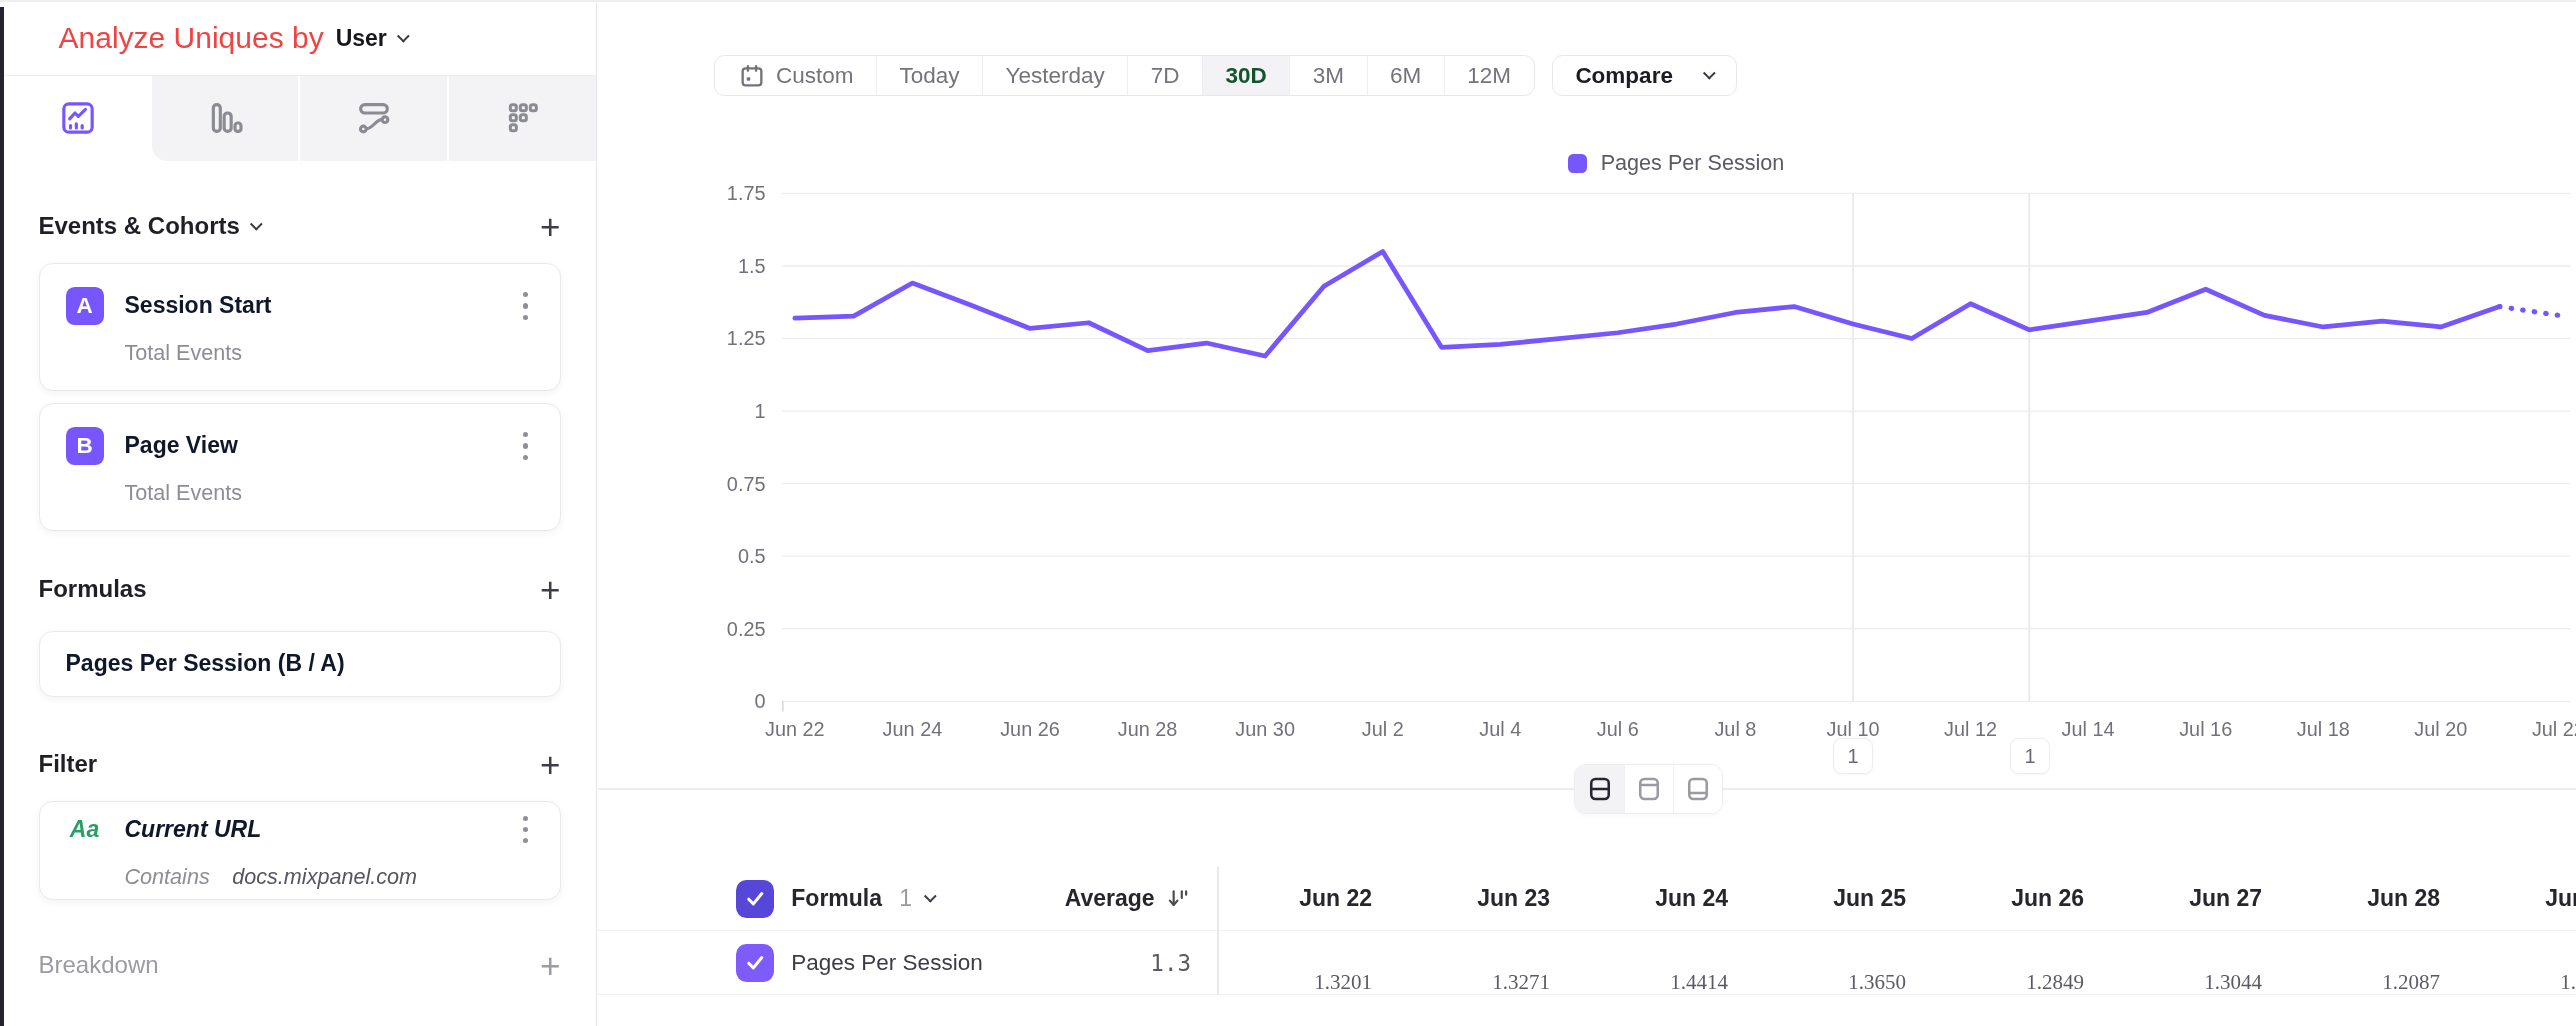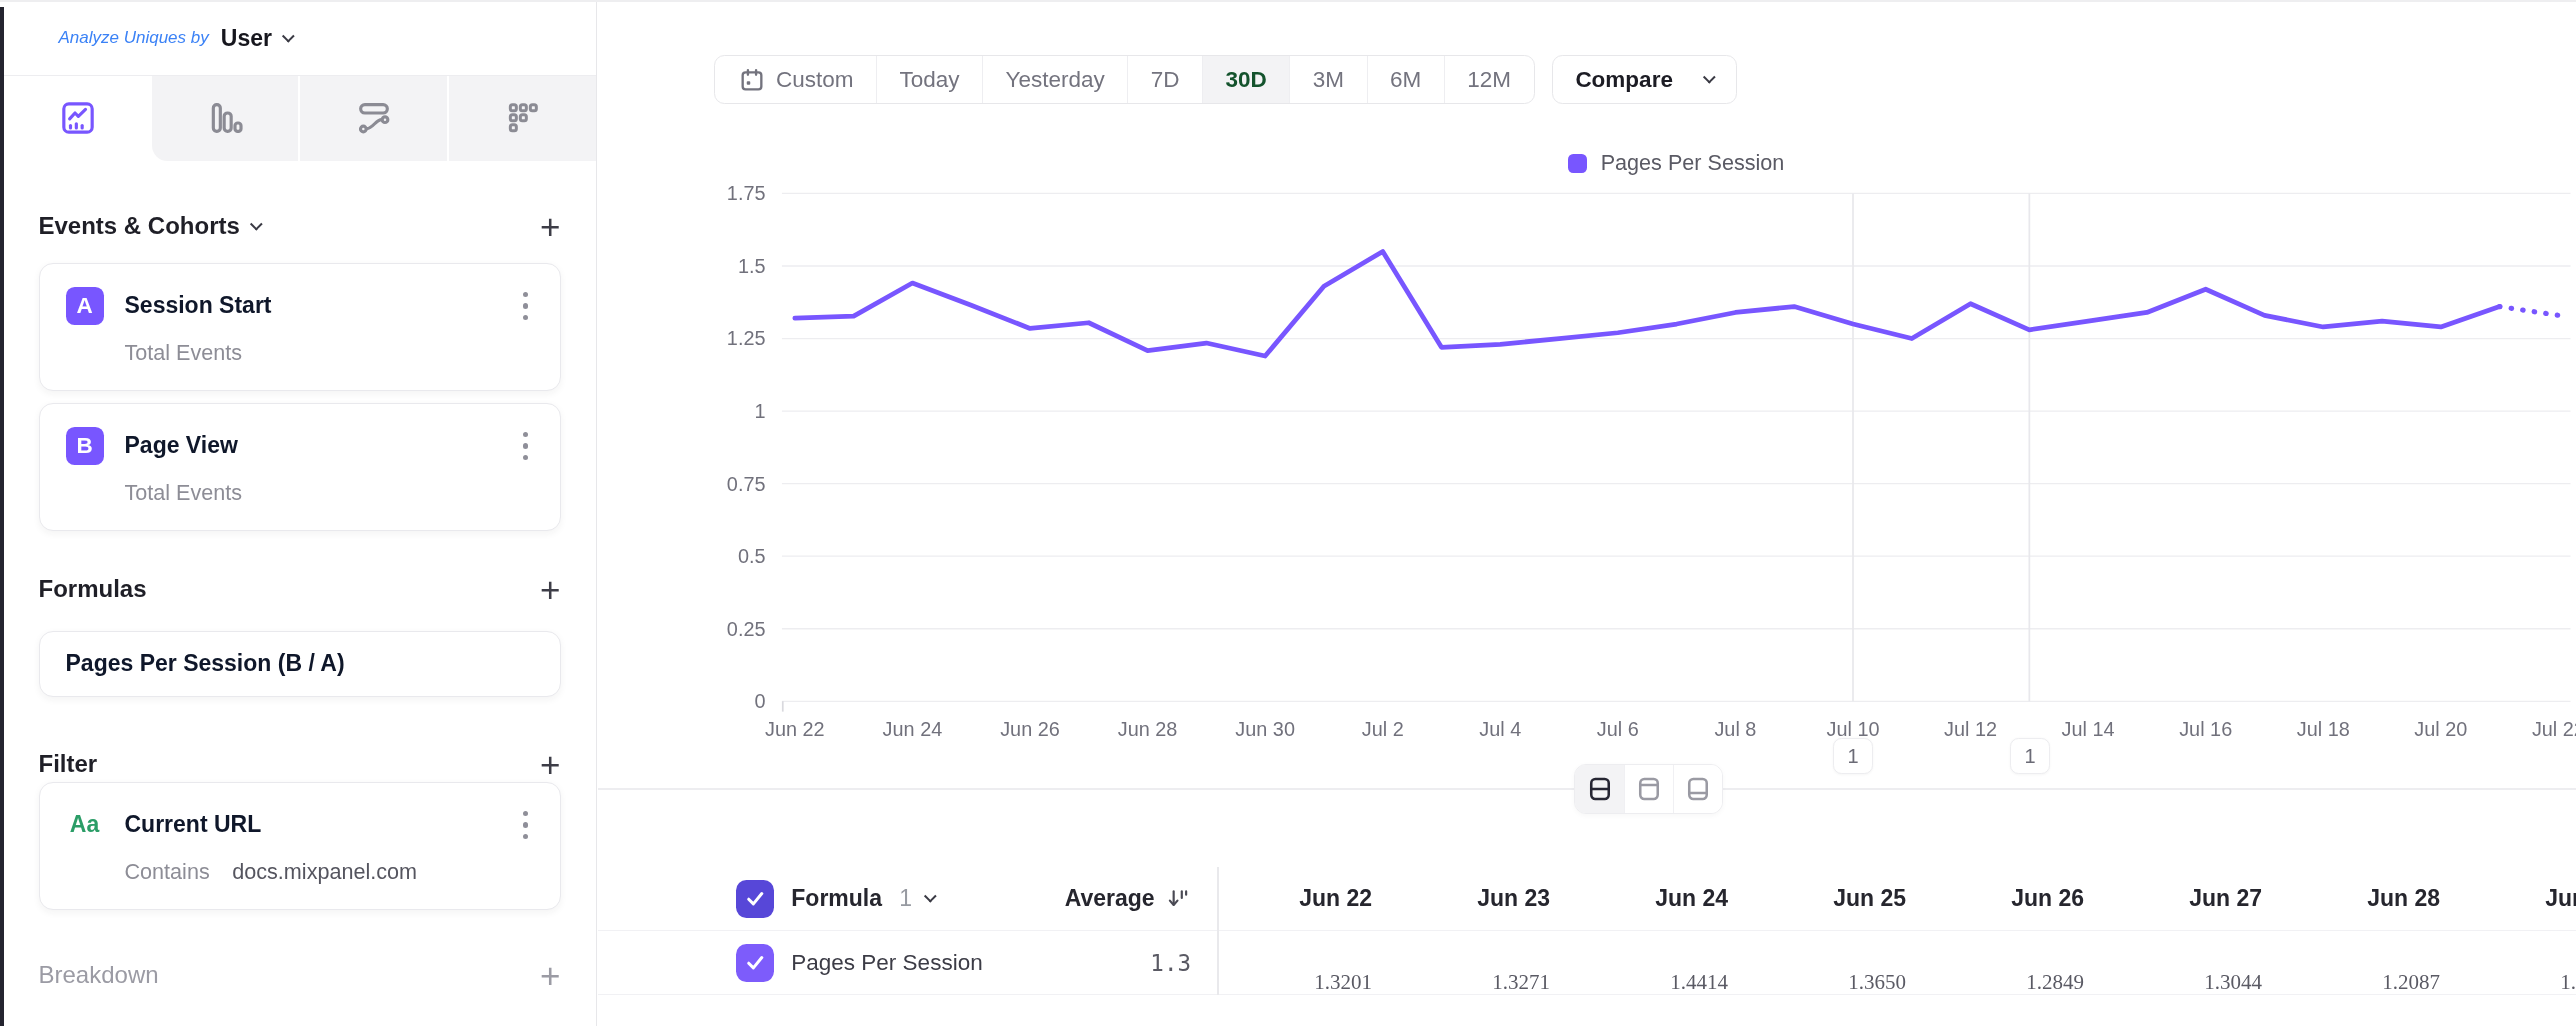--- a/index.html
+++ b/index.html
@@ -9,21 +9,21 @@
   }
   *{box-sizing:border-box;margin:0;padding:0;}
   body{font-family:"Liberation Sans",sans-serif;background:#fff;}
   .screen{position:relative;width:2576px;height:1026px;background:#fff;overflow:hidden;}
   .top-hairline{position:absolute;left:0;top:0;right:0;height:1.7px;background:#eeeef0;}
   .left-edge{position:absolute;left:0;top:7px;bottom:0;width:3.5px;background:#24242f;}
 
   
   .sidebar{position:absolute;left:3.5px;top:1.7px;bottom:0;width:593px;background:#fff;border-right:1.7px solid var(--border);}
   .sb-header{height:74px;display:flex;align-items:center;gap:12px;padding-left:55px;border-bottom:1.7px solid var(--hair);}
-  .sb-header .prefix{font-size:17px;color:#3b82f6;font-style:italic;}
+  .sb-header .prefix{font-size:30px;color:#ef4444;}
   .sb-header .selected{font-size:23px;font-weight:700;color:#16161d;}
   .chev{display:inline-block;width:10.4px;height:10.4px;border-right:2.6px solid currentColor;border-bottom:2.6px solid currentColor;transform:rotate(45deg) translate(-1.7px,-1.7px);color:#3a3a44;}
   .chev.small{width:8.6px;height:8.6px;}
   .sb-tabs{height:85px;display:flex;background:#fff;}
   .tab{display:grid;place-items:center;width:148px;cursor:pointer;}
   .tab-gray-group{flex:1;display:flex;background:#f3f3f5;border-radius:0 0 0 15.5px;overflow:hidden;}
   .tab-gray-group .tab{flex:1;width:auto;}
   .tab-gray-group .tab + .tab{border-left:2.6px solid #fff;}
   .sb-content{padding:0 35px;}
   .sec-head{display:flex;justify-content:space-between;align-items:center;height:35px;}
@@ -37,21 +37,21 @@
   .card-row{display:flex;align-items:center;gap:21px;}
   .badge{width:38px;height:38px;border-radius:8.6px;background:var(--accent);color:#fff;font-size:22.5px;font-weight:700;display:grid;place-items:center;flex:0 0 auto;}
   .card-title{font-size:23px;font-weight:600;color:#0f172a;}
   .kebab{margin-left:auto;display:flex;flex-direction:column;gap:6px;padding:5.2px;cursor:pointer;}
   .kebab i{width:5.2px;height:5.2px;border-radius:50%;background:#8f8f99;}
   .card-sub{margin-left:59px;font-size:21.6px;color:#8d8d96;display:flex;gap:22.5px;align-items:baseline;}
   .card-sub .val{color:#55555f;}
   .aa{color:var(--green);font-size:23px;font-weight:700;width:38px;text-align:center;flex:0 0 auto;}
 
   
-  .toolbar-left{position:absolute;left:714px;top:55px;height:49px;display:flex;gap:17.3px;align-items:stretch;}
+  .toolbar-left{position:absolute;left:714px;top:55px;height:41px;display:flex;gap:17.3px;align-items:stretch;}
   .date-control{display:flex;align-items:stretch;background:#fff;border:1.7px solid var(--border);border-radius:10.4px;overflow:hidden;}
   .dr-item{display:flex;align-items:center;gap:10.4px;padding:0 22.5px;font-size:22.5px;color:#73737e;cursor:pointer;white-space:nowrap;}
   .dr-item + .dr-item{border-left:1.7px solid #eeeef1;}
   .dr-item.selected{background:#f3f3f5;color:#14532d;font-weight:700;}
   .btn{display:flex;align-items:center;gap:32px;padding:0 22.5px;border:1.7px solid var(--border);border-radius:10.4px;background:#fff;
        font-size:22.5px;font-weight:600;color:#1c1c24;cursor:pointer;white-space:nowrap;}
   .right-controls{position:absolute;right:19px;top:55px;height:55px;display:flex;gap:15.5px;align-items:stretch;}
 
   
   .legend{position:absolute;left:782px;top:150px;width:1788px;display:flex;justify-content:center;align-items:center;gap:14px;}
@@ -192,21 +192,21 @@
           </div>
       </div>
 
       <div class="sec-head" style="margin-top:50px;">
         <span class="sec-title">
             <span>Filter</span>
           </span>
         <span class="plus">+</span>
       </div>
 
-      <div class="card" style="height:128px;">
+      <div class="card" style="margin-top:19px;height:99px;font-style:italic;">
         <div class="card-row">
           <span class="aa">Aa</span>
           <span class="card-title">Current URL</span>
           <span class="kebab">
               <i></i>
               <i></i>
               <i></i>
             </span>
         </div>
         <div class="card-sub">

